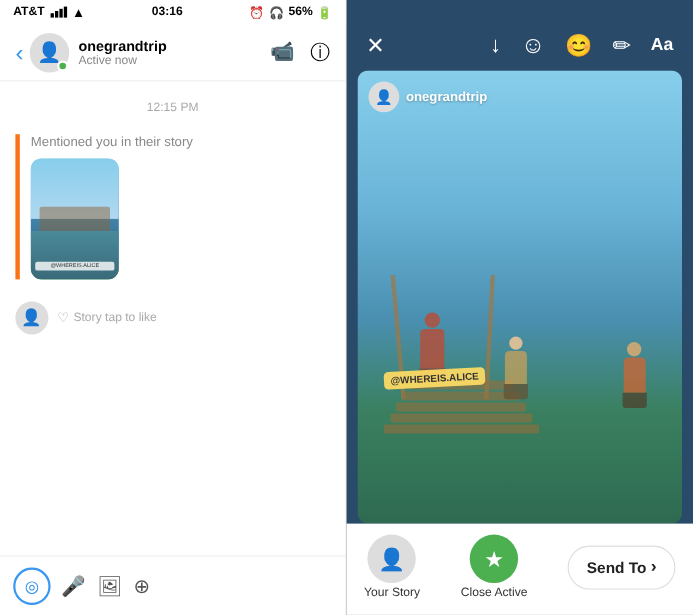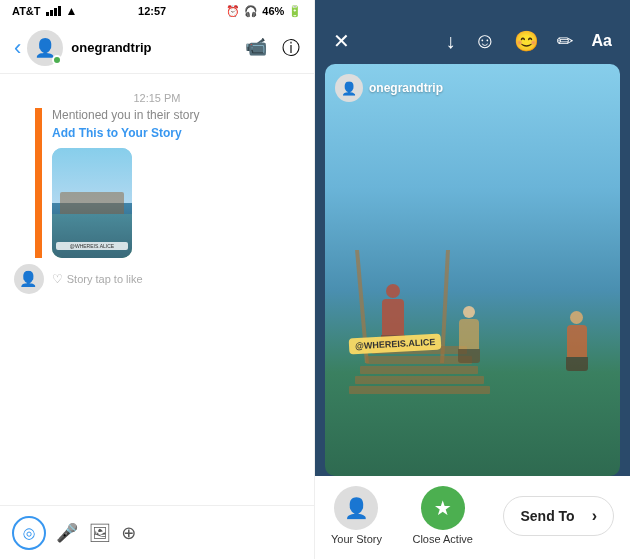--- a/index.html
+++ b/index.html
@@ -82,35 +82,34 @@
     .header-status { font-size: 11px; color: #888; }
     .header-icons { display: flex; gap: 14px; color: #000; }
     .header-icon { font-size: 18px; cursor: pointer; }
 
     .chat-body {
       flex: 1;
       overflow-y: auto;
       padding: 10px 14px;
       display: flex;
       flex-direction: column;
-      gap: 0;
+      gap: 14px;
     }
     .timestamp {
       text-align: center;
       font-size: 11px;
       color: #aaa;
       margin: 8px 0 4px;
     }
     .mention-box {
       display: flex;
       flex-direction: column;
       gap: 4px;
       padding-left: 10px;
-      border-left: 7px solid #f97316;
-      margin-left: 21px;
+      border-left: 4px solid #f97316;
     }
     .mention-text {
       font-size: 12px;
       color: #888;
     }
     .add-story-link {
       font-size: 12px;
       color: #3897f0;
       font-weight: 600;
       cursor: pointer;
@@ -392,21 +391,21 @@
     .send-to-btn {
       background: #fff;
       border: 1px solid #ddd;
       border-radius: 22px;
       padding: 10px 16px;
       font-size: 14px;
       font-weight: 600;
       color: #222;
       display: flex;
       align-items: center;
-      gap: 17px;
+      gap: 4px;
       cursor: pointer;
       white-space: nowrap;
     }
     .send-chevron { font-size: 16px; }
   </style>
 </head>
 <body>
 
 <div class="left-panel">
 
@@ -414,51 +413,51 @@
     <div class="status-left">
       <span>AT&amp;T</span>
       <div class="signal-bars">
         <div class="signal-bar" style="height:4px"></div>
         <div class="signal-bar" style="height:6px"></div>
         <div class="signal-bar" style="height:8px"></div>
         <div class="signal-bar" style="height:10px"></div>
       </div>
       <span style="font-size:12px">▲</span>
     </div>
-    <span>12:57</span>
+    <span>03:16</span>
     <div class="status-right">
       <span style="font-size:11px">⏰</span>
       <span style="font-size:11px">🎧</span>
-      <span>46%</span>
+      <span>56%</span>
       <span style="font-size:11px">🔋</span>
     </div>
   </div>
 
   <div class="chat-header">
     <div class="back-btn">‹</div>
     <div class="avatar-wrap">
       <div class="avatar-circle">
         <span class="avatar-icon">👤</span>
       </div>
       <div class="active-dot"></div>
     </div>
     <div class="header-info">
       <div class="header-name">onegrandtrip</div>
+      <div class="header-status">Active now</div>
     </div>
     <div class="header-icons">
       <span class="header-icon">📹</span>
       <span class="header-icon">ⓘ</span>
     </div>
   </div>
 
   <div class="chat-body">
     <div class="timestamp">12:15 PM</div>
     <div class="mention-box">
       <span class="mention-text">Mentioned you in their story</span>
-      <span class="add-story-link">Add This to Your Story</span>
       <div class="story-preview">
         <div class="story-preview-inner">
           <div class="sp-sky"></div>
           <div class="sp-dock"></div>
           <div class="sp-water"></div>
           <div class="sp-label">@WHEREIS.ALICE</div>
         </div>
       </div>
     </div>
     <div class="receiver-row">

